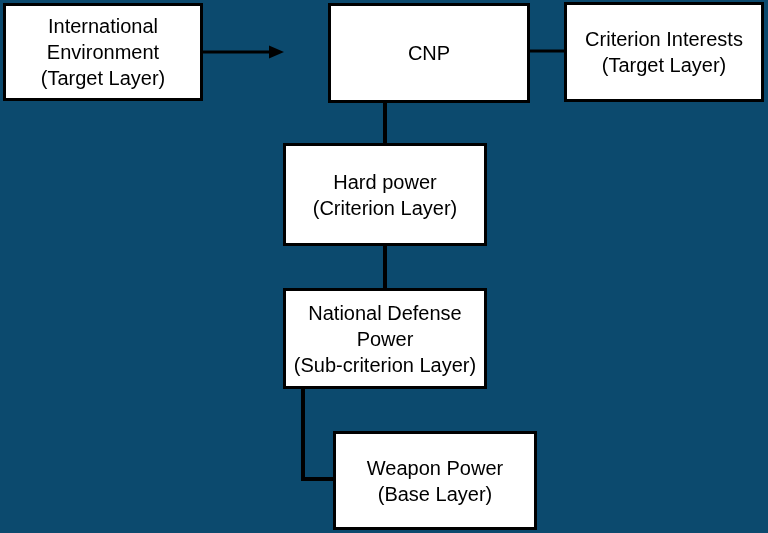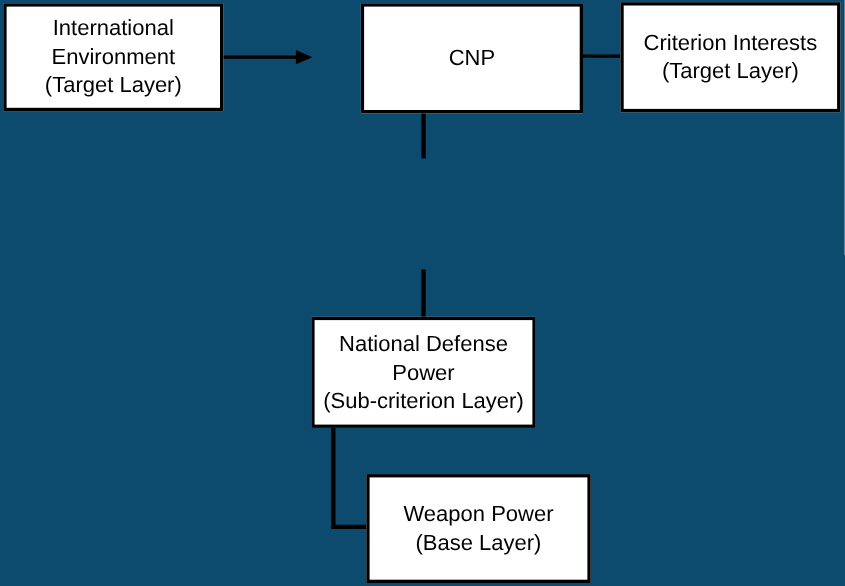--- a/index.html
+++ b/index.html
@@ -80,20 +80,24 @@
 
   <div class="node n-cnp">
     <span class="node-label">CNP</span>
   </div>
 
   <div class="node n-interests">
     <span class="node-label">Criterion Interests
 (Target Layer)</span>
   </div>
 
+  <div class="node n-hardpower">
+    <span class="node-label">Hard power
+(Criterion Layer)</span>
+  </div>
 
   <div class="node n-ndp">
     <span class="node-label">National Defense
 Power
 (Sub-criterion Layer)</span>
   </div>
 
   <div class="node n-weapon">
     <span class="node-label">Weapon Power
 (Base Layer)</span>

